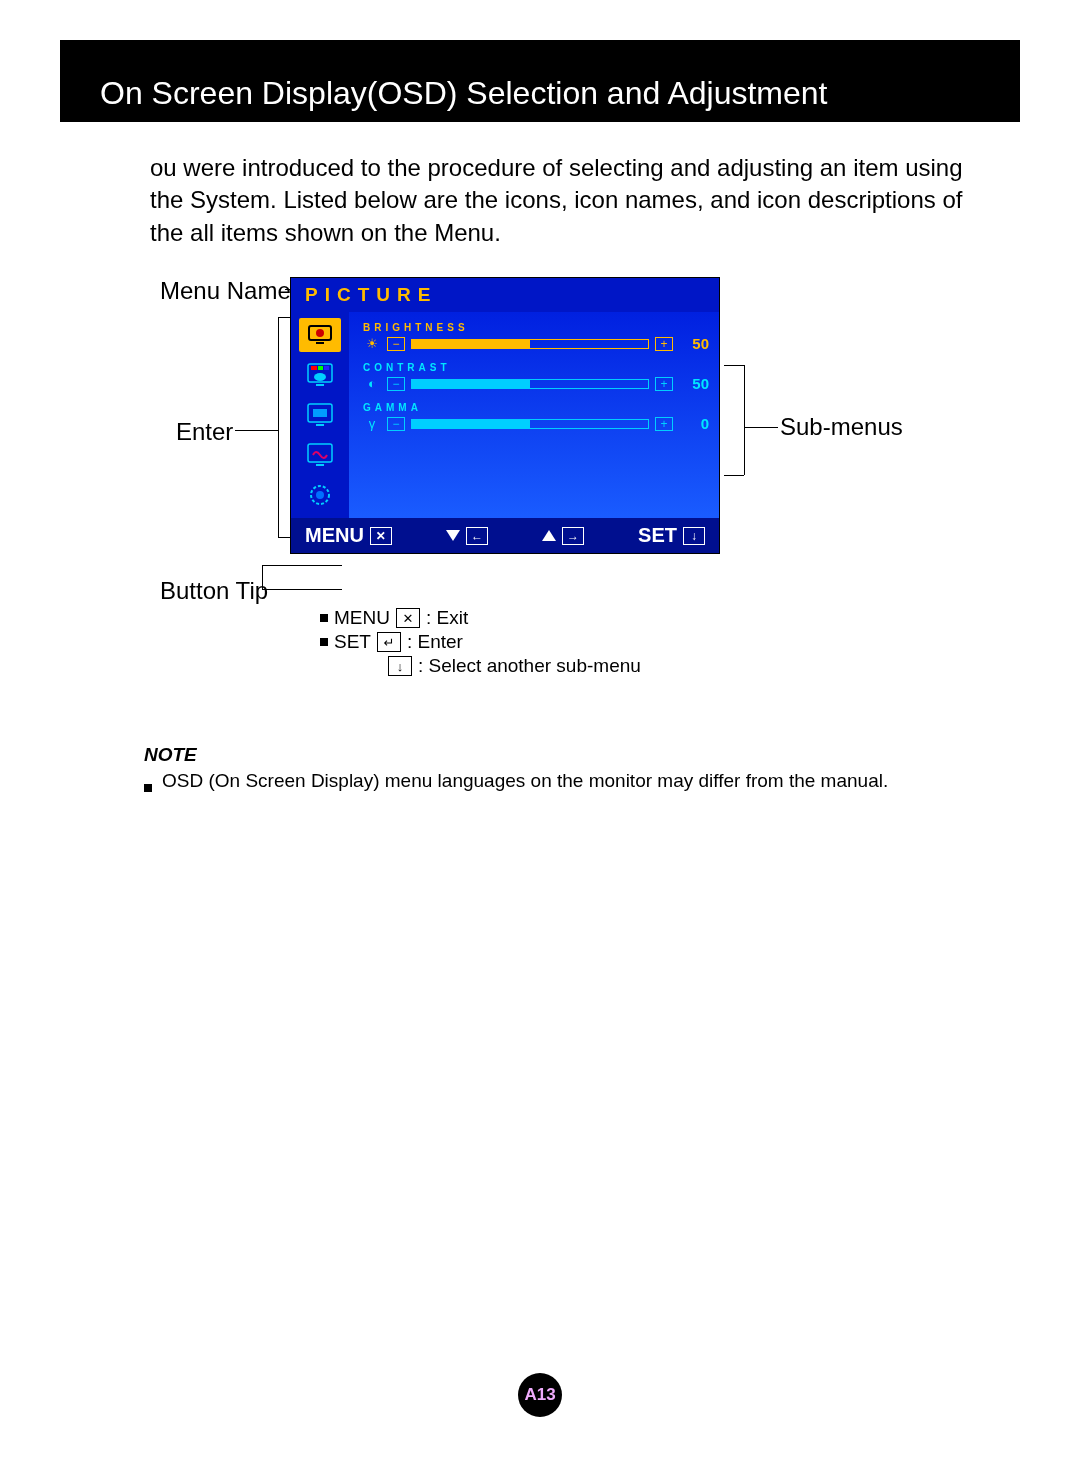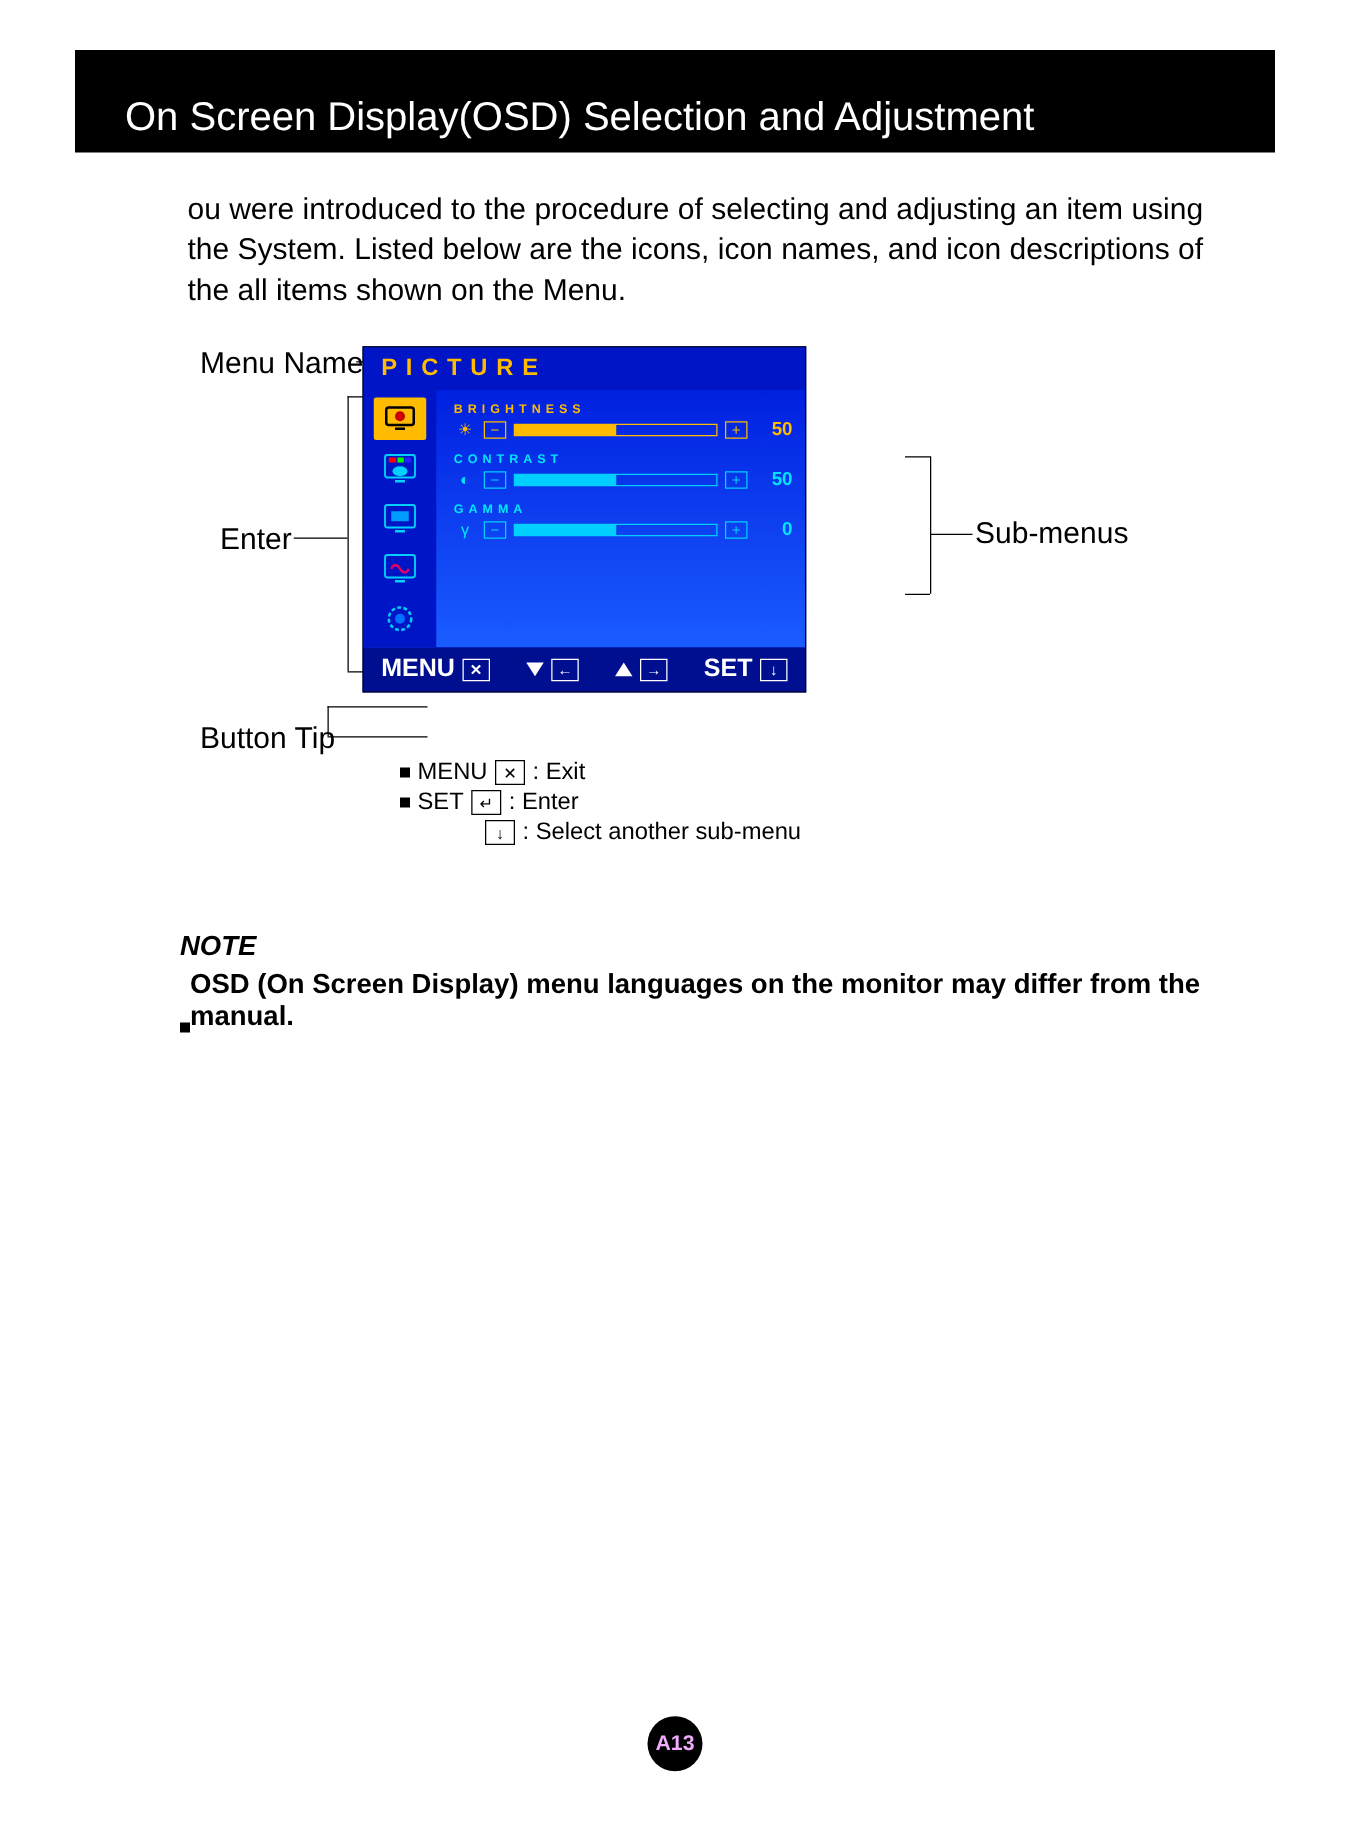--- a/index.html
+++ b/index.html
@@ -71,21 +71,21 @@
   .conn-sub-bot { left: 664px; top: 198px; width: 20px; height: 1px; }
   
   .conn-btn { left: 202px; top: 312px; width: 80px; height: 1px; }
   .conn-btn-v { left: 202px; top: 288px; width: 1px; height: 24px; }
   .conn-btn-top { left: 202px; top: 288px; width: 80px; height: 1px; }
 
   .osd-box {
     position: absolute;
     left: 230px;
     top: 0;
-    width: 355px;
+    width: 430px;
     background: #0016c6;
     border: 1px solid #000;
   }
   .osd-title {
     background: #0016c6;
     color: #ffbb00;
     font-weight: bold;
     font-size: 19px;
     letter-spacing: 7px;
     padding: 6px 14px;
@@ -213,32 +213,31 @@
     align-items: center;
     justify-content: center;
     font-size: 13px;
   }
 
   .note-section {
     position: absolute;
     left: 144px;
     top: 744px;
     right: 72px;
-    font-size: 22px;
+    font-size: 19px;
   }
   .note-section .note-label {
     font-weight: bold;
     font-style: italic;
     margin-bottom: 4px;
   }
   .note-section .note-row {
     display: flex;
-    gap: 0;
+    gap: 10px;
     align-items: flex-end;
-    font-weight: bold;
   }
   .note-section .bullet { width: 8px; height: 8px; background: #000; margin-top: 7px; flex-shrink: 0; }
 
   .page-number {
     position: absolute;
     left: 50%;
     bottom: 60px;
     transform: translateX(-50%);
     width: 44px;
     height: 44px;

